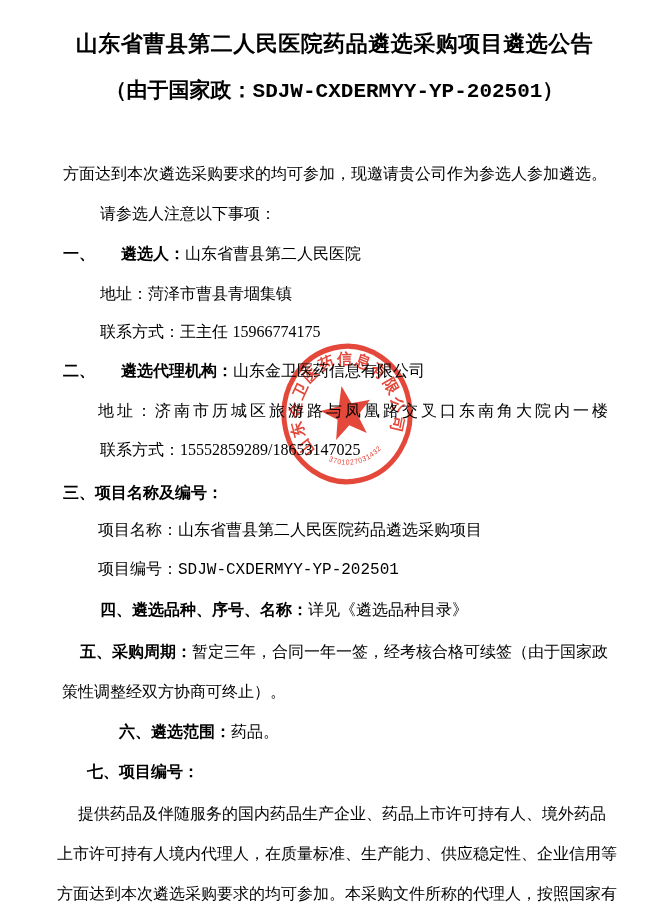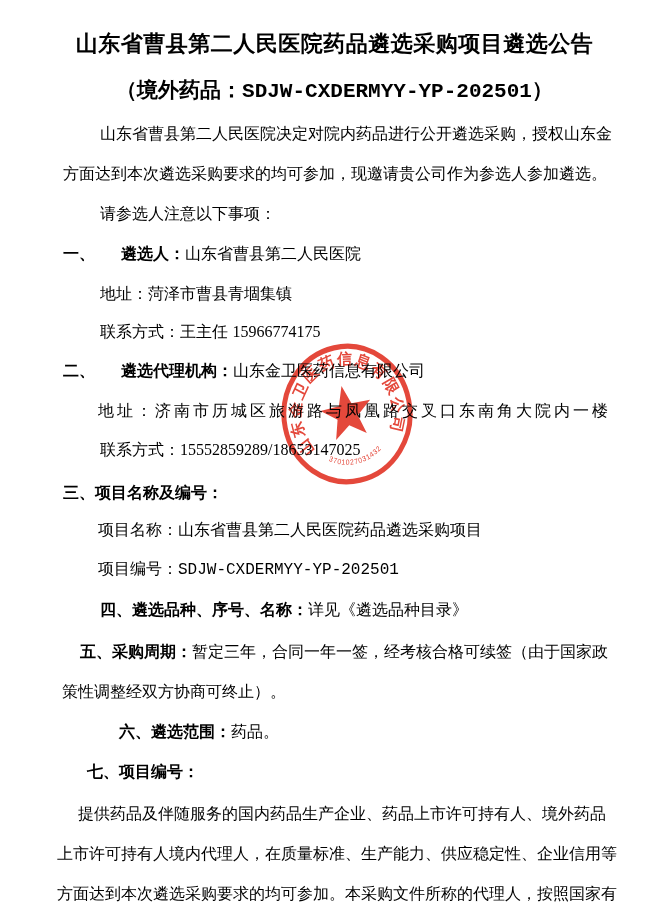--- a/index.html
+++ b/index.html
@@ -20,23 +20,22 @@
     mix-blend-mode:multiply; opacity:0.92; pointer-events:none;
   }
 </style>
 </head>
 <body>
 
 <div class="page">
 
   <div class="line title">山东省曹县第二人民医院药品遴选采购项目遴选公告</div>
 
-  <div class="line subtitle"><span>（境外药品：</span><span class="code">SDJW-CXDERMYY-YP-202501</span><span>）</span></div>
+  <div class="line subtitle"><span>（由于国家政：</span><span class="code">SDJW-CXDERMYY-YP-202501</span><span>）</span></div>
 
-  <div class="line" style="left:100px; top:124px;">山东省曹县第二人民医院决定对院内药品进行公开遴选采购，授权山东金</div>
   <div class="line" style="left:63px; top:164px;">方面达到本次遴选采购要求的均可参加，现邀请贵公司作为参选人参加遴选。</div>
   <div class="line" style="left:100px; top:204px;">请参选人注意以下事项：</div>
 
   <div class="line" style="left:63px; top:244px;"><span class="b">一、</span><span class="tab"></span><span class="b">遴选人：</span><span>山东省曹县第二人民医院</span></div>
   <div class="line" style="left:100px; top:284px;"><span>地址：</span><span>菏泽市曹县青堌集镇</span></div>
   <div class="line" style="left:100px; top:322px;"><span>联系方式：</span><span>王主任</span>&nbsp;<span class="numtxt">15966774175</span></div>
 
   <div class="line" style="left:63px; top:361px;"><span class="b">二、</span><span class="tab"></span><span class="b">遴选代理机构：</span><span>山东金卫医药信息有限公司</span></div>
   <div class="line wide" style="left:98px; top:401px;"><span>地址：</span><span>济南市历城区旅游路与凤凰路交叉口东南角大院内一楼</span></div>
   <div class="line" style="left:100px; top:440px;"><span>联系方式：</span><span class="numtxt">15552859289/18653147025</span></div>

